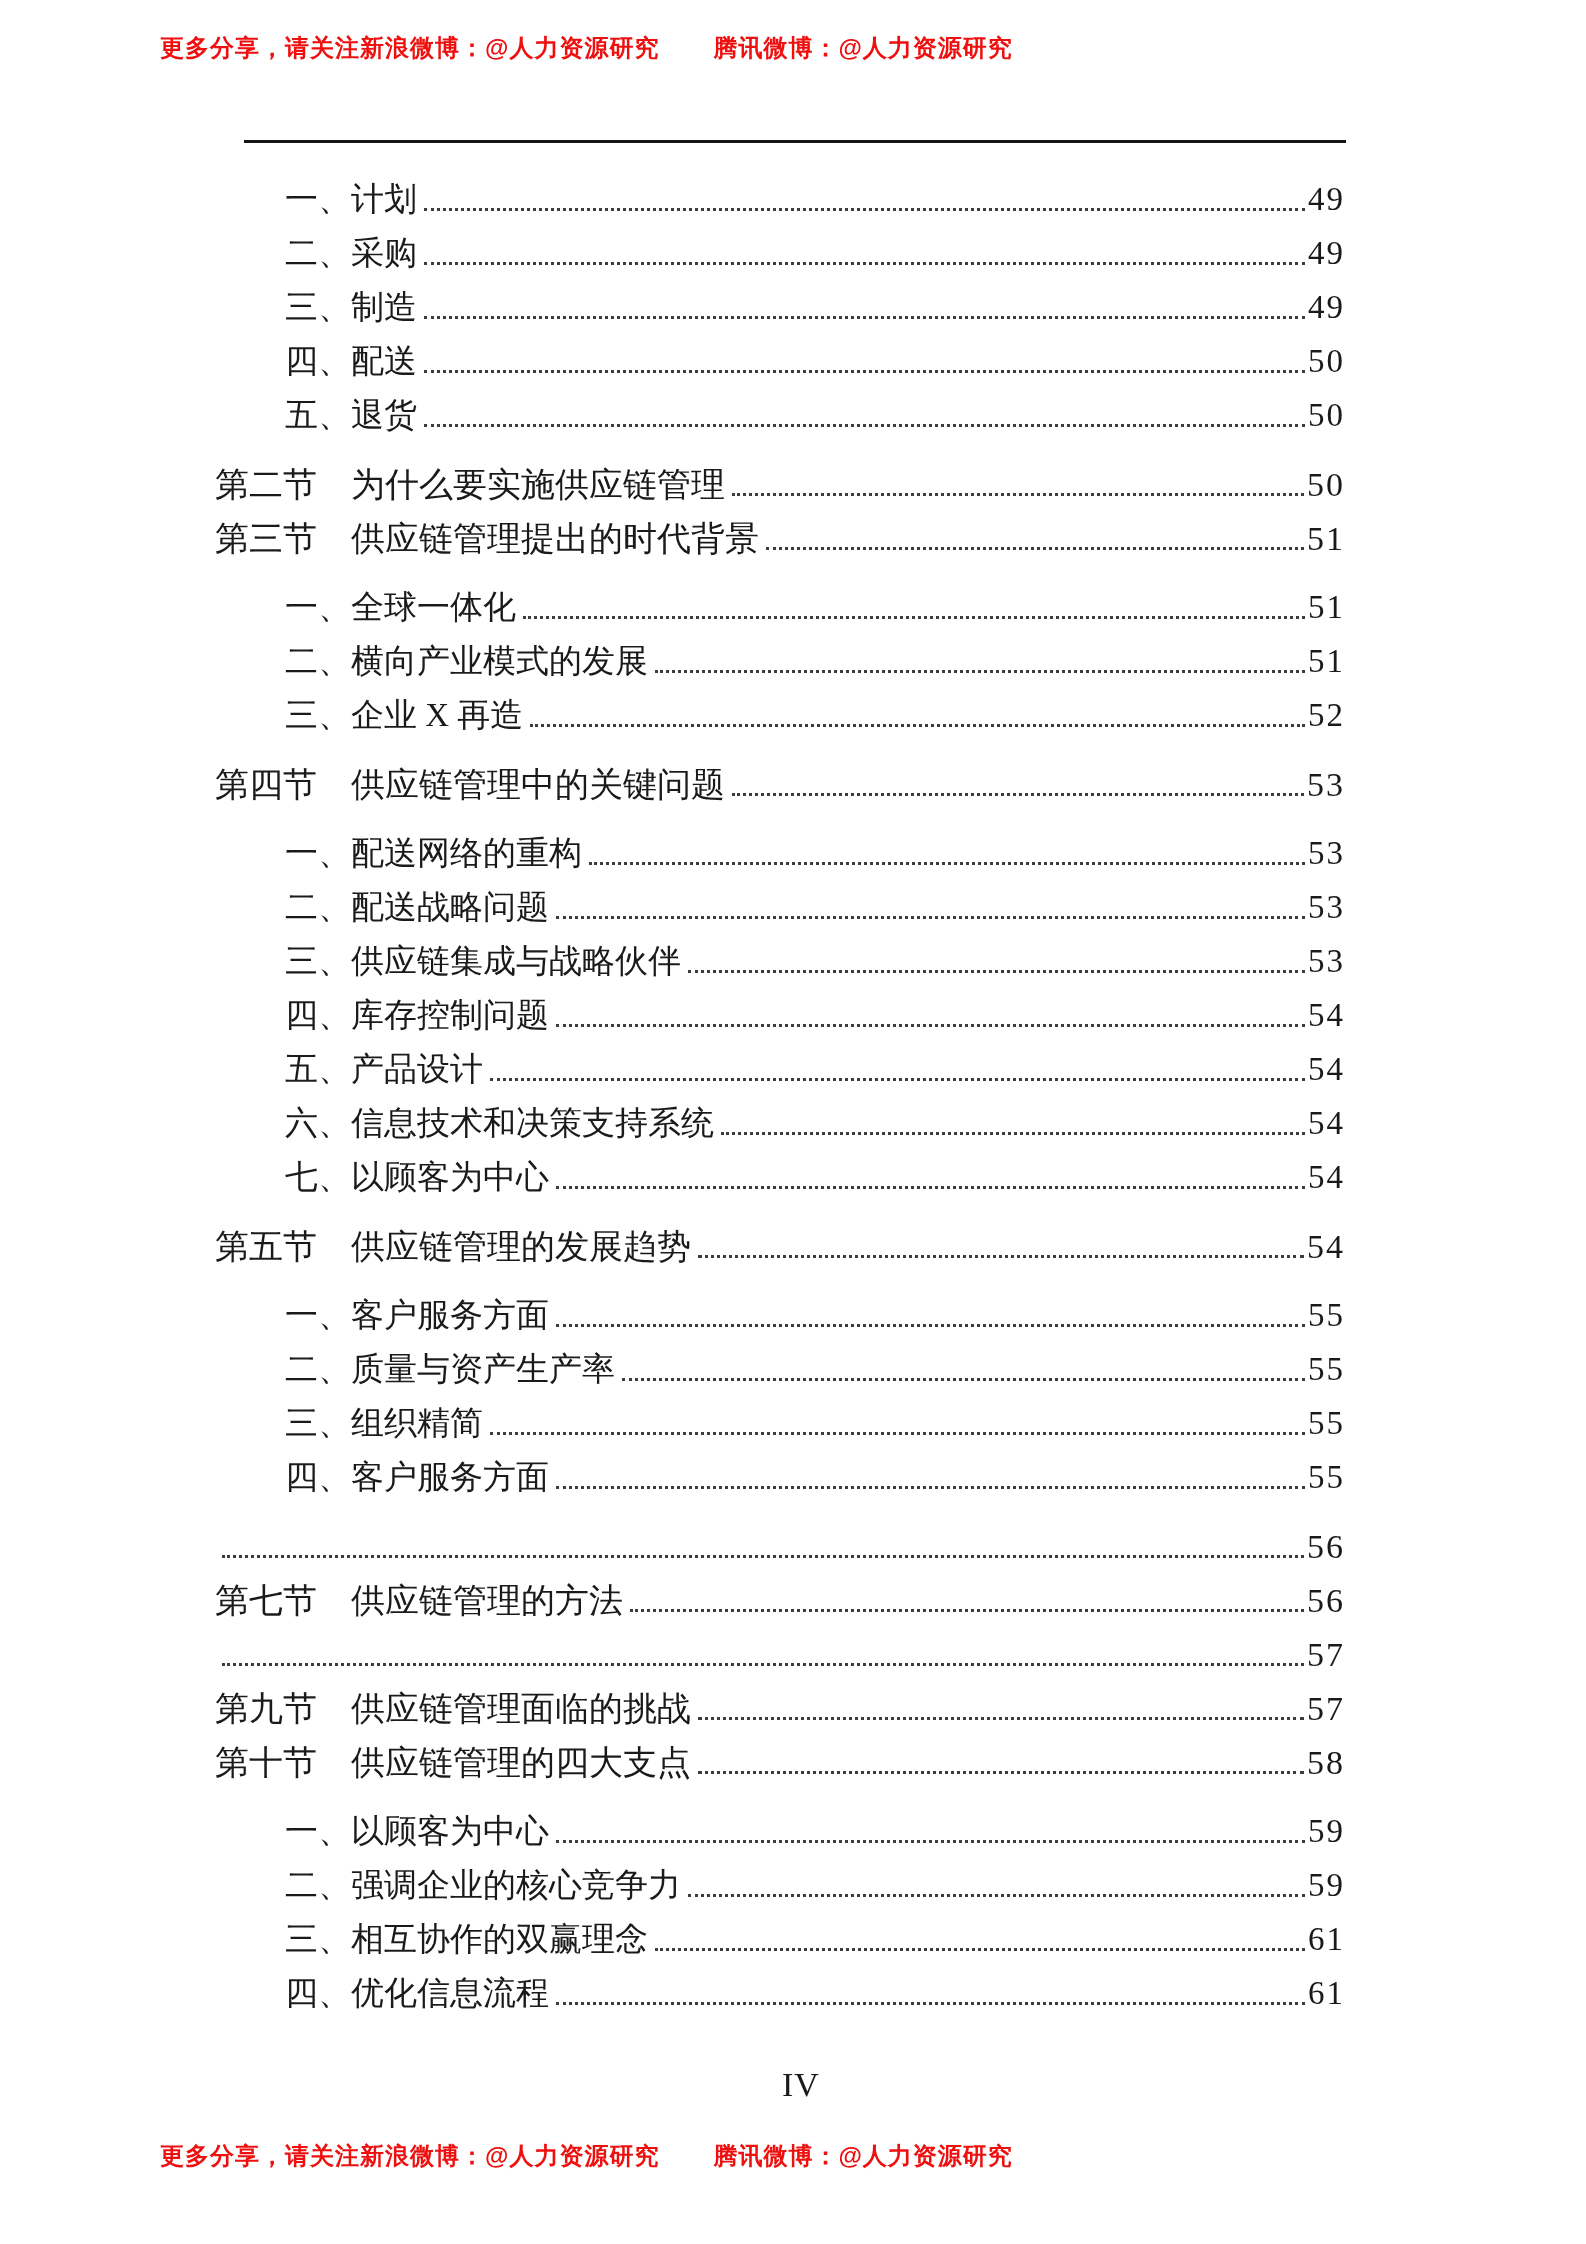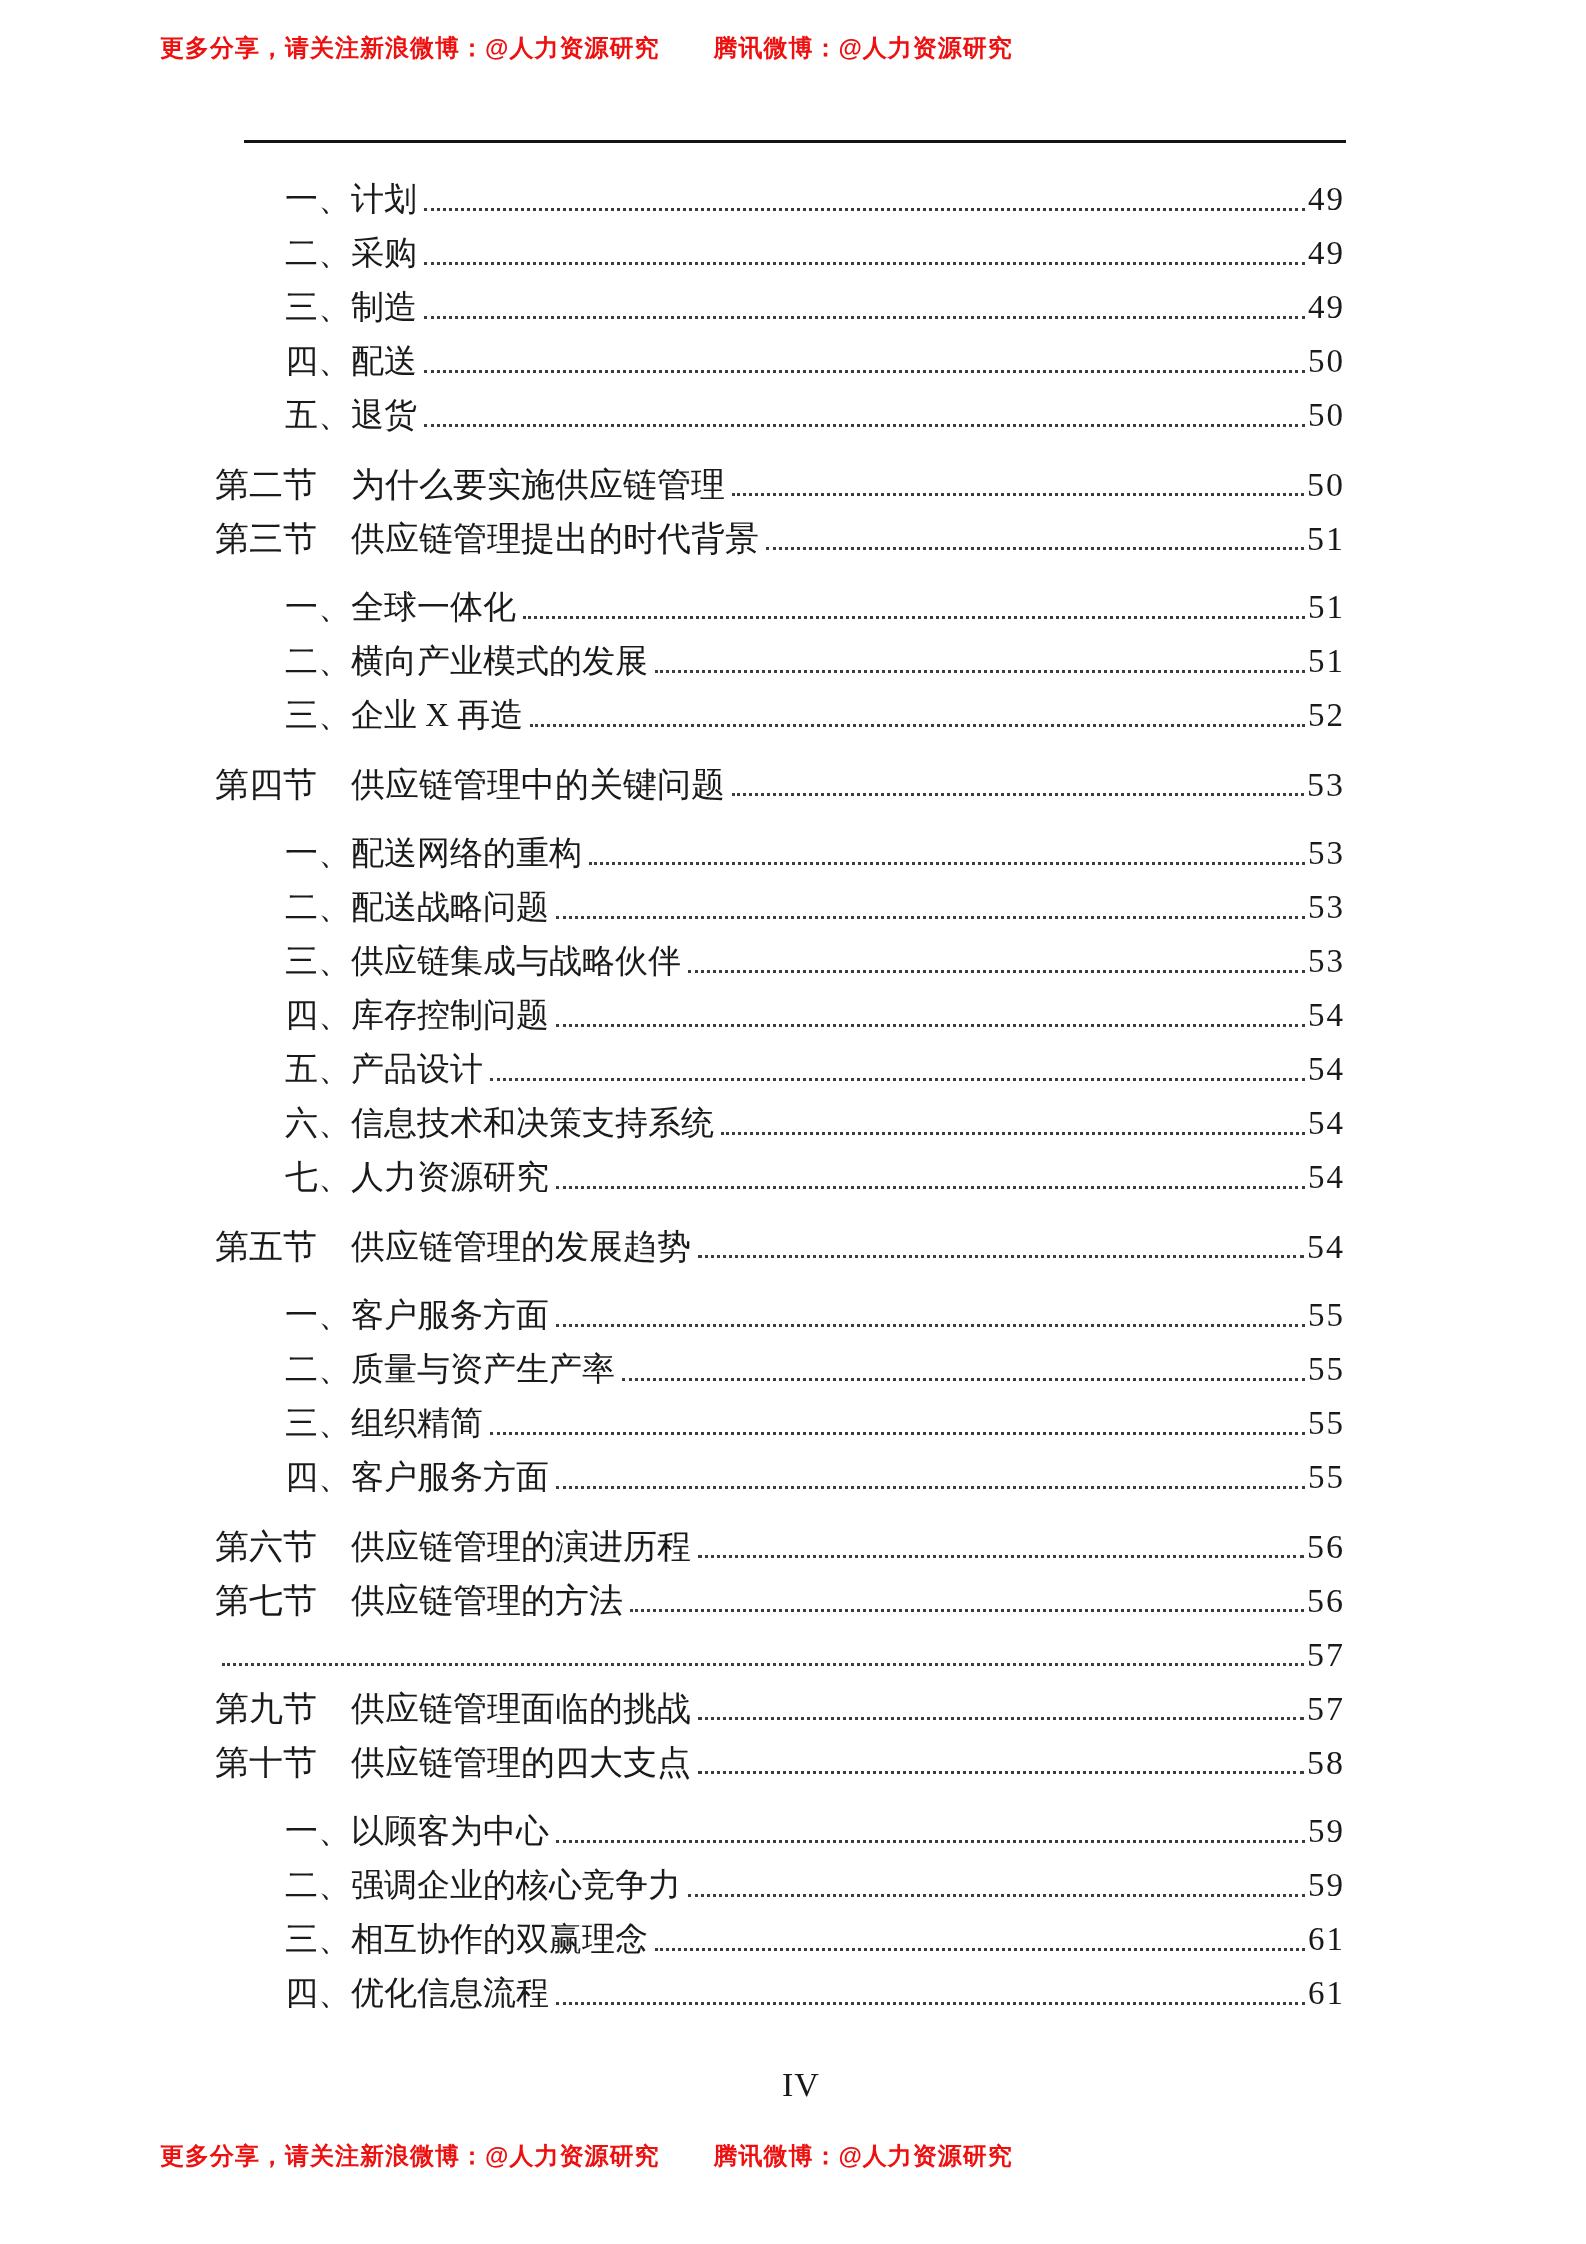--- a/index.html
+++ b/index.html
@@ -164,21 +164,21 @@
     <span class="lbl">五、产品设计</span>
     <span class="dots"></span>
     <span class="pg">54</span>
   </div>
         <div class="row lvl2">
     <span class="lbl">六、信息技术和决策支持系统</span>
     <span class="dots"></span>
     <span class="pg">54</span>
   </div>
         <div class="row lvl2">
-    <span class="lbl">七、人力资源研究</span>
+    <span class="lbl">七、以顾客为中心</span>
     <span class="dots"></span>
     <span class="pg">54</span>
   </div>
         <div class="row lvl1 gap">
     <span class="lbl">第五节　供应链管理的发展趋势</span>
     <span class="dots"></span>
     <span class="pg">54</span>
   </div>
         <div class="row lvl2 gap">
     <span class="lbl">一、客户服务方面</span>
@@ -194,21 +194,20 @@
     <span class="lbl">三、组织精简</span>
     <span class="dots"></span>
     <span class="pg">55</span>
   </div>
         <div class="row lvl2">
     <span class="lbl">四、客户服务方面</span>
     <span class="dots"></span>
     <span class="pg">55</span>
   </div>
         <div class="row lvl1 gap">
-    <span class="lbl">第六节　供应链管理的演进历程</span>
     <span class="dots"></span>
     <span class="pg">56</span>
   </div>
         <div class="row lvl1">
     <span class="lbl">第七节　供应链管理的方法</span>
     <span class="dots"></span>
     <span class="pg">56</span>
   </div>
         <div class="row lvl1">
     <span class="dots"></span>

